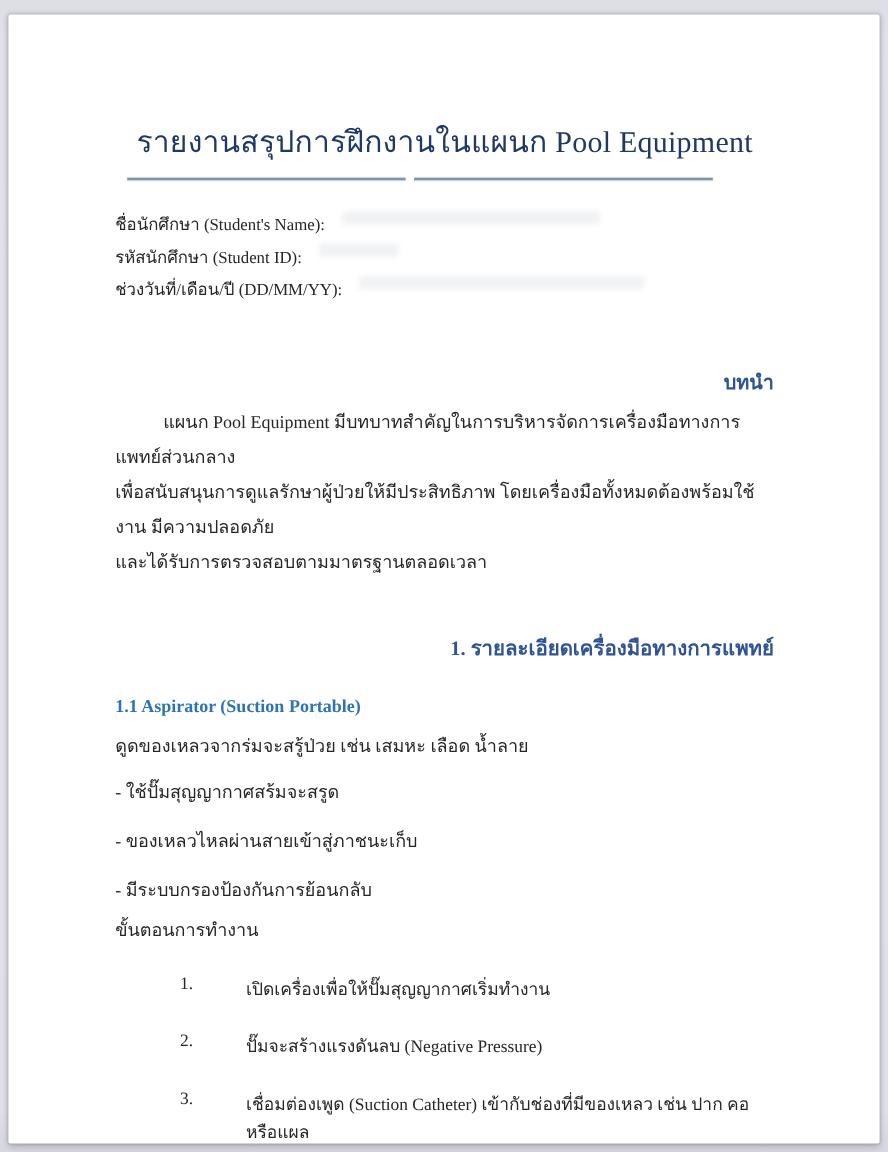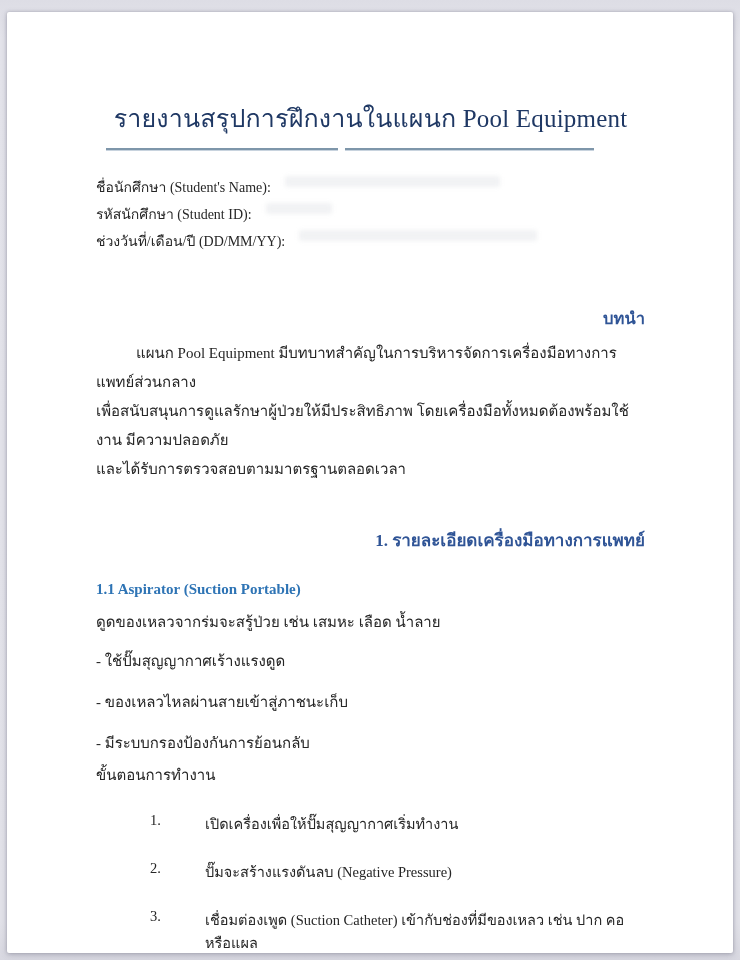--- a/index.html
+++ b/index.html
@@ -125,21 +125,21 @@
       <div class="line">และได้รับการตรวจสอบตามมาตรฐานตลอดเวลา</div>
     </div>
 
     <div class="sec1-heading">1. รายละเอียดเครื่องมือทางการแพทย์</div>
 
     <div class="sub11-heading">1.1 Aspirator (Suction Portable)</div>
 
     <div class="sub11-desc">ดูดของเหลวจากร่มจะสรู้ป่วย เช่น เสมหะ เลือด น้ำลาย</div>
 
     <div class="bullets">
-      <div class="bullet-line">- ใช้ปั๊มสุญญากาศเร้างแรงดูด</div>
+      <div class="bullet-line">- ใช้ปั๊มสุญญากาศสร้มจะสรูด</div>
       <div class="bullet-line">- ของเหลวไหลผ่านสายเข้าสู่ภาชนะเก็บ</div>
       <div class="bullet-line">- มีระบบกรองป้องกันการย้อนกลับ</div>
     </div>
 
     <div class="steps-heading">ขั้นตอนการทำงาน</div>
 
     <div class="steps">
       <div class="step-row">
         <span class="step-num">1.</span>
         <span class="step-text">เปิดเครื่องเพื่อให้ปั๊มสุญญากาศเริ่มทำงาน</span>

